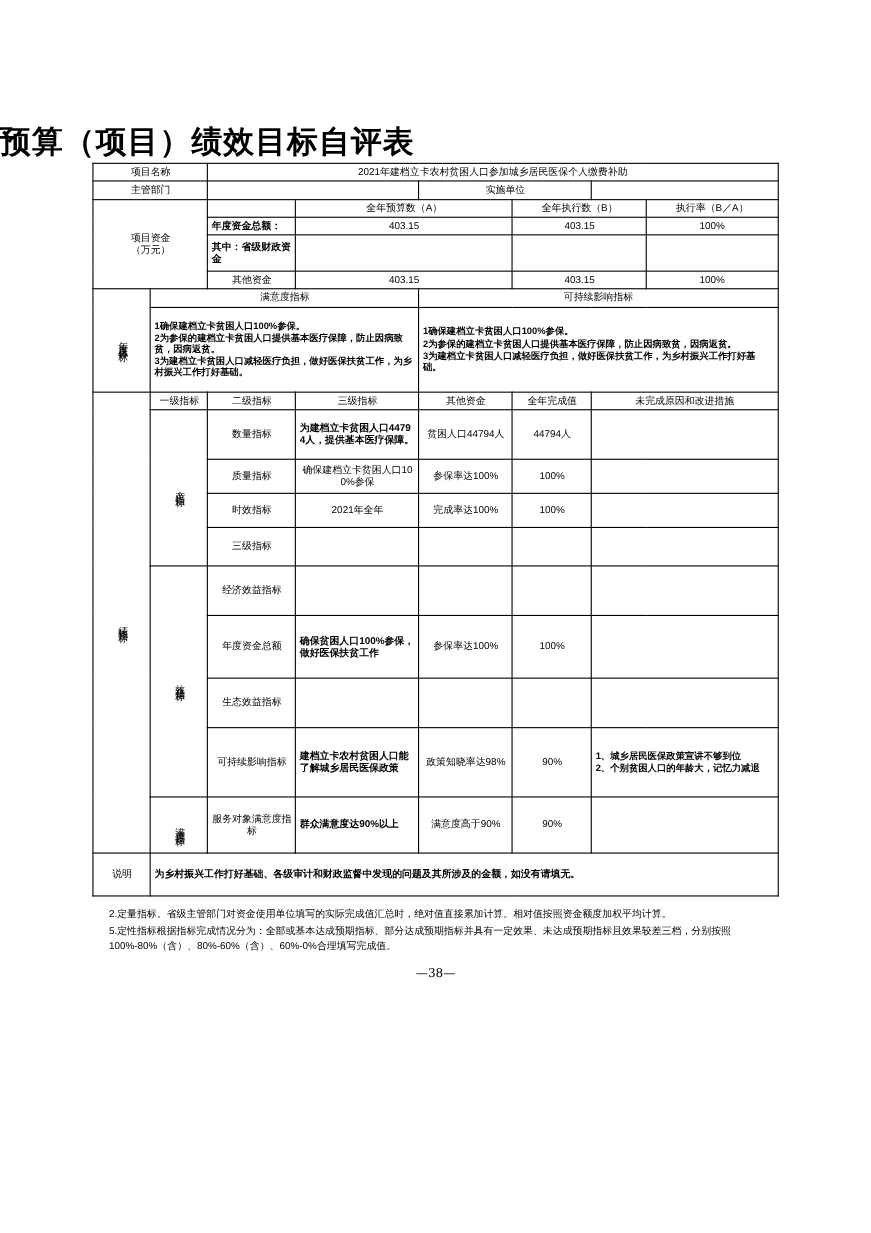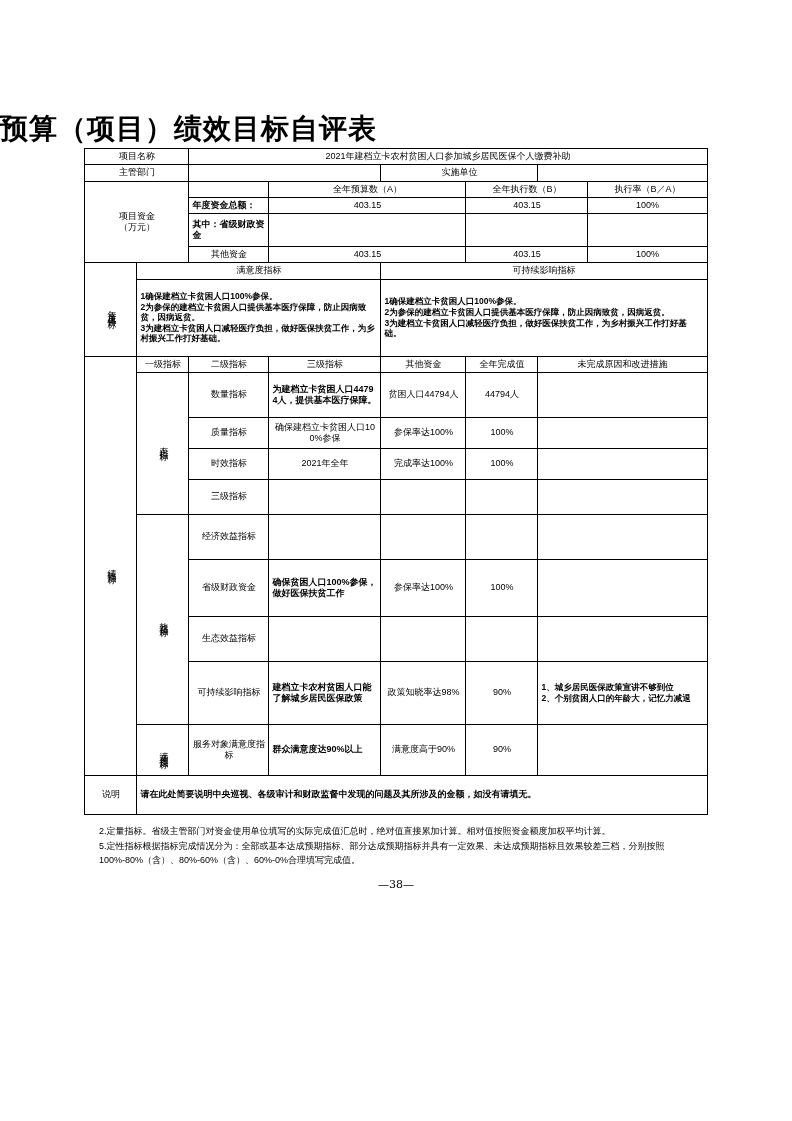--- a/index.html
+++ b/index.html
@@ -226,21 +226,21 @@
             </div>
       </td>
       <td class="c" style="height:40px">经济效益指标</td>
       <td class="c"></td>
       <td class="c"></td>
       <td class="c"></td>
       <td class="l small" colspan="2"></td>
     </tr>
 
     <tr>
-      <td class="c" style="height:52px">省级财政资金</td>
+      <td class="c" style="height:52px">年度资金总额</td>
       <td class="l">确保贫困人口100%参保，做好医保扶贫工作</td>
       <td class="c">参保率达100%</td>
       <td class="c">100%</td>
       <td class="l small" colspan="2"></td>
     </tr>
 
     <tr>
       <td class="c" style="height:40px">生态效益指标</td>
       <td class="c"></td>
       <td class="c"></td>
@@ -265,21 +265,21 @@
       </td>
       <td class="c" style="height:46px">服务对象满意度指标</td>
       <td class="l">群众满意度达90%以上</td>
       <td class="c">满意度高于90%</td>
       <td class="c">90%</td>
       <td class="l small" colspan="2"></td>
     </tr>
 
     <tr>
       <td class="c">说明</td>
-      <td class="l" colspan="7" style="height:34px">请在此处简要说明中央巡视、各级审计和财政监督中发现的问题及其所涉及的金额，如没有请填无。</td>
+      <td class="l" colspan="7" style="height:34px">为乡村振兴工作打好基础、各级审计和财政监督中发现的问题及其所涉及的金额，如没有请填无。</td>
     </tr>
   </tbody>
     </table>
 
   <div class="notes">
     <div class="note-ind">2.定量指标。省级主管部门对资金使用单位填写的实际完成值汇总时，绝对值直接累加计算。相对值按照资金额度加权平均计算。</div>
     <div class="note-ind">5.定性指标根据指标完成情况分为：全部或基本达成预期指标、部分达成预期指标并具有一定效果、未达成预期指标且效果较差三档，分别按照100%-80%（含）、80%-60%（含）、60%-0%合理填写完成值。</div>
   </div>
 
   <div class="pagenum">—38—</div>

